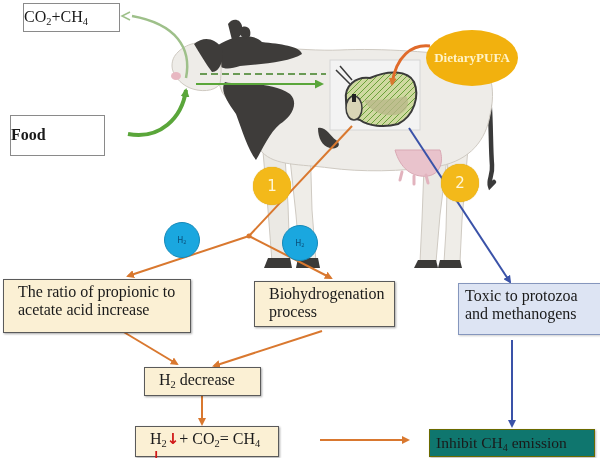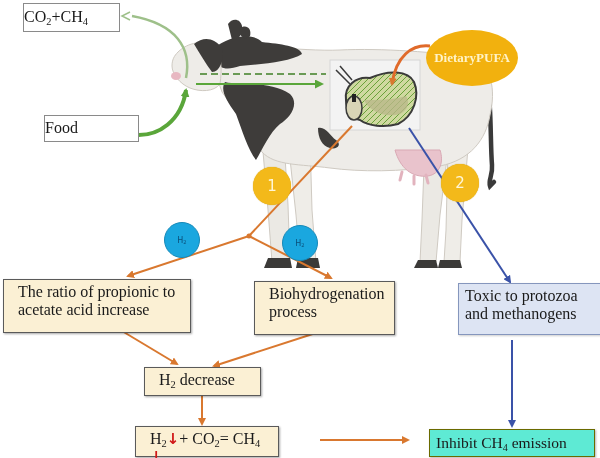--- a/index.html
+++ b/index.html
@@ -2,21 +2,21 @@
 <html><head>
 <meta charset="utf-8">
 <style>
   html, body { margin: 0; padding: 0; }
   body { width: 600px; height: 458px; background: #ffffff; position: relative; overflow: hidden; font-family: "Liberation Serif", "DejaVu Serif", serif; }
   #canvas { position: absolute; left: 0; top: 0; width: 600px; height: 458px; }
   .box { position: absolute; box-sizing: border-box; color: #1a1a1a; font-family: "Liberation Serif", "DejaVu Serif", serif; line-height: 1.15; }
   .box-plain { background: #ffffff; border: 1.5px solid #8a8a8a; font-size: 16px; display: flex; align-items: center; justify-content: flex-start; }
   .box-tan { background: #fbf0d4; border: 1.5px solid #5a5a5a; box-shadow: 1px 1px 2px rgba(0,0,0,0.35); font-size: 16px; padding: 3px 14px; }
   .box-blue { background: #dde4f3; border: 1.5px solid #8596bd; font-size: 16px; padding: 3px 6px; box-shadow: 1px 1px 2px rgba(0,0,0,0.2); margin-left: 22px; }
-  .box-yellow { background: #5eead4; border: 1.5px solid #6a6a00; font-size: 15.5px; padding: 3px 6px; display: flex; align-items: center; box-shadow: 1px 1px 2px rgba(0,0,0,0.3); }
+  .box-yellow { background: #0f766e; border: 1.5px solid #6a6a00; font-size: 15.5px; padding: 3px 6px; display: flex; align-items: center; box-shadow: 1px 1px 2px rgba(0,0,0,0.3); }
   sub { font-size: 0.65em; vertical-align: -0.25em; line-height: 0; }
   .down-arrow { color: #d01818; font-weight: bold; font-family: "DejaVu Sans", sans-serif; font-size: 15px; }
   .badge { position: absolute; border-radius: 50%; display: flex; align-items: center; justify-content: center; font-family: "DejaVu Sans", sans-serif; }
   .badge-num { background: #f3b91a; color: #fff6d6; font-size: 15px; width: 38px; height: 38px; box-shadow: 0 0 1px #c99400; }
   .badge-h2 { background: #1aa7df; color: #0a4f7a; font-size: 8px; width: 36px; height: 36px; border: 1.5px solid #1789b8; box-sizing: border-box; }
   .pufa { position: absolute; left: 426px; top: 30px; width: 92px; height: 56px; border-radius: 50%; background: #f2b10e; color: #fff3c8; font-family: "Liberation Serif", serif; font-weight: bold; font-size: 13px; display: flex; flex-direction: row; align-items: center; justify-content: center; line-height: 1.2; }
 </style>
 </head>
 <body>
 
@@ -101,21 +101,21 @@
   <g>
     <path d="M409,128 L510,282" stroke="#3a52a8" stroke-width="2" marker-end="url(#arrBlue)"></path>
     <path d="M512,340 L512,426" stroke="#3a52a8" stroke-width="2" marker-end="url(#arrBlue)"></path>
   </g>
 </svg>
 
 <div class="box box-plain" style="left:23px;top:3px;width:97px;height:29px;">
   <span><span>CO</span><sub>2</sub><span>+CH</span><sub>4</sub></span>
 </div>
 
-<div class="box box-plain" style="left:44px;top:115px;width:95px;height:27px;">
+<div class="box box-plain" style="left:10px;top:115px;width:95px;height:41px;font-weight:bold;">
   <span>Food</span>
 </div>
 
 <div class="pufa">
   <span>Dietary</span>
   <span>PUFA</span>
 </div>
 
 <div class="badge badge-num" style="left:253px;top:167px;">
   <span>1</span>
@@ -129,21 +129,21 @@
 </div>
 <div class="badge badge-h2" style="left:282px;top:225px;">
   <span><span>H</span><sub>2</sub></span>
 </div>
 
 <div class="box box-tan" style="left:3px;top:279px;width:188px;height:54px;">
   <div>The ratio of propionic to</div>
   <div>acetate acid increase</div>
 </div>
 
-<div class="box box-tan" style="left:254px;top:281px;width:141px;height:54px;">
+<div class="box box-tan" style="left:254px;top:281px;width:141px;height:46px;">
   <div>Biohydrogenation</div>
   <div>process</div>
 </div>
 
 <div class="box box-blue" style="left:436px;top:283px;width:154px;height:52px;">
   <div>Toxic to protozoa</div>
   <div>and methanogens</div>
 </div>
 
 <div class="box box-tan" style="left:144px;top:367px;width:117px;height:29px;">

